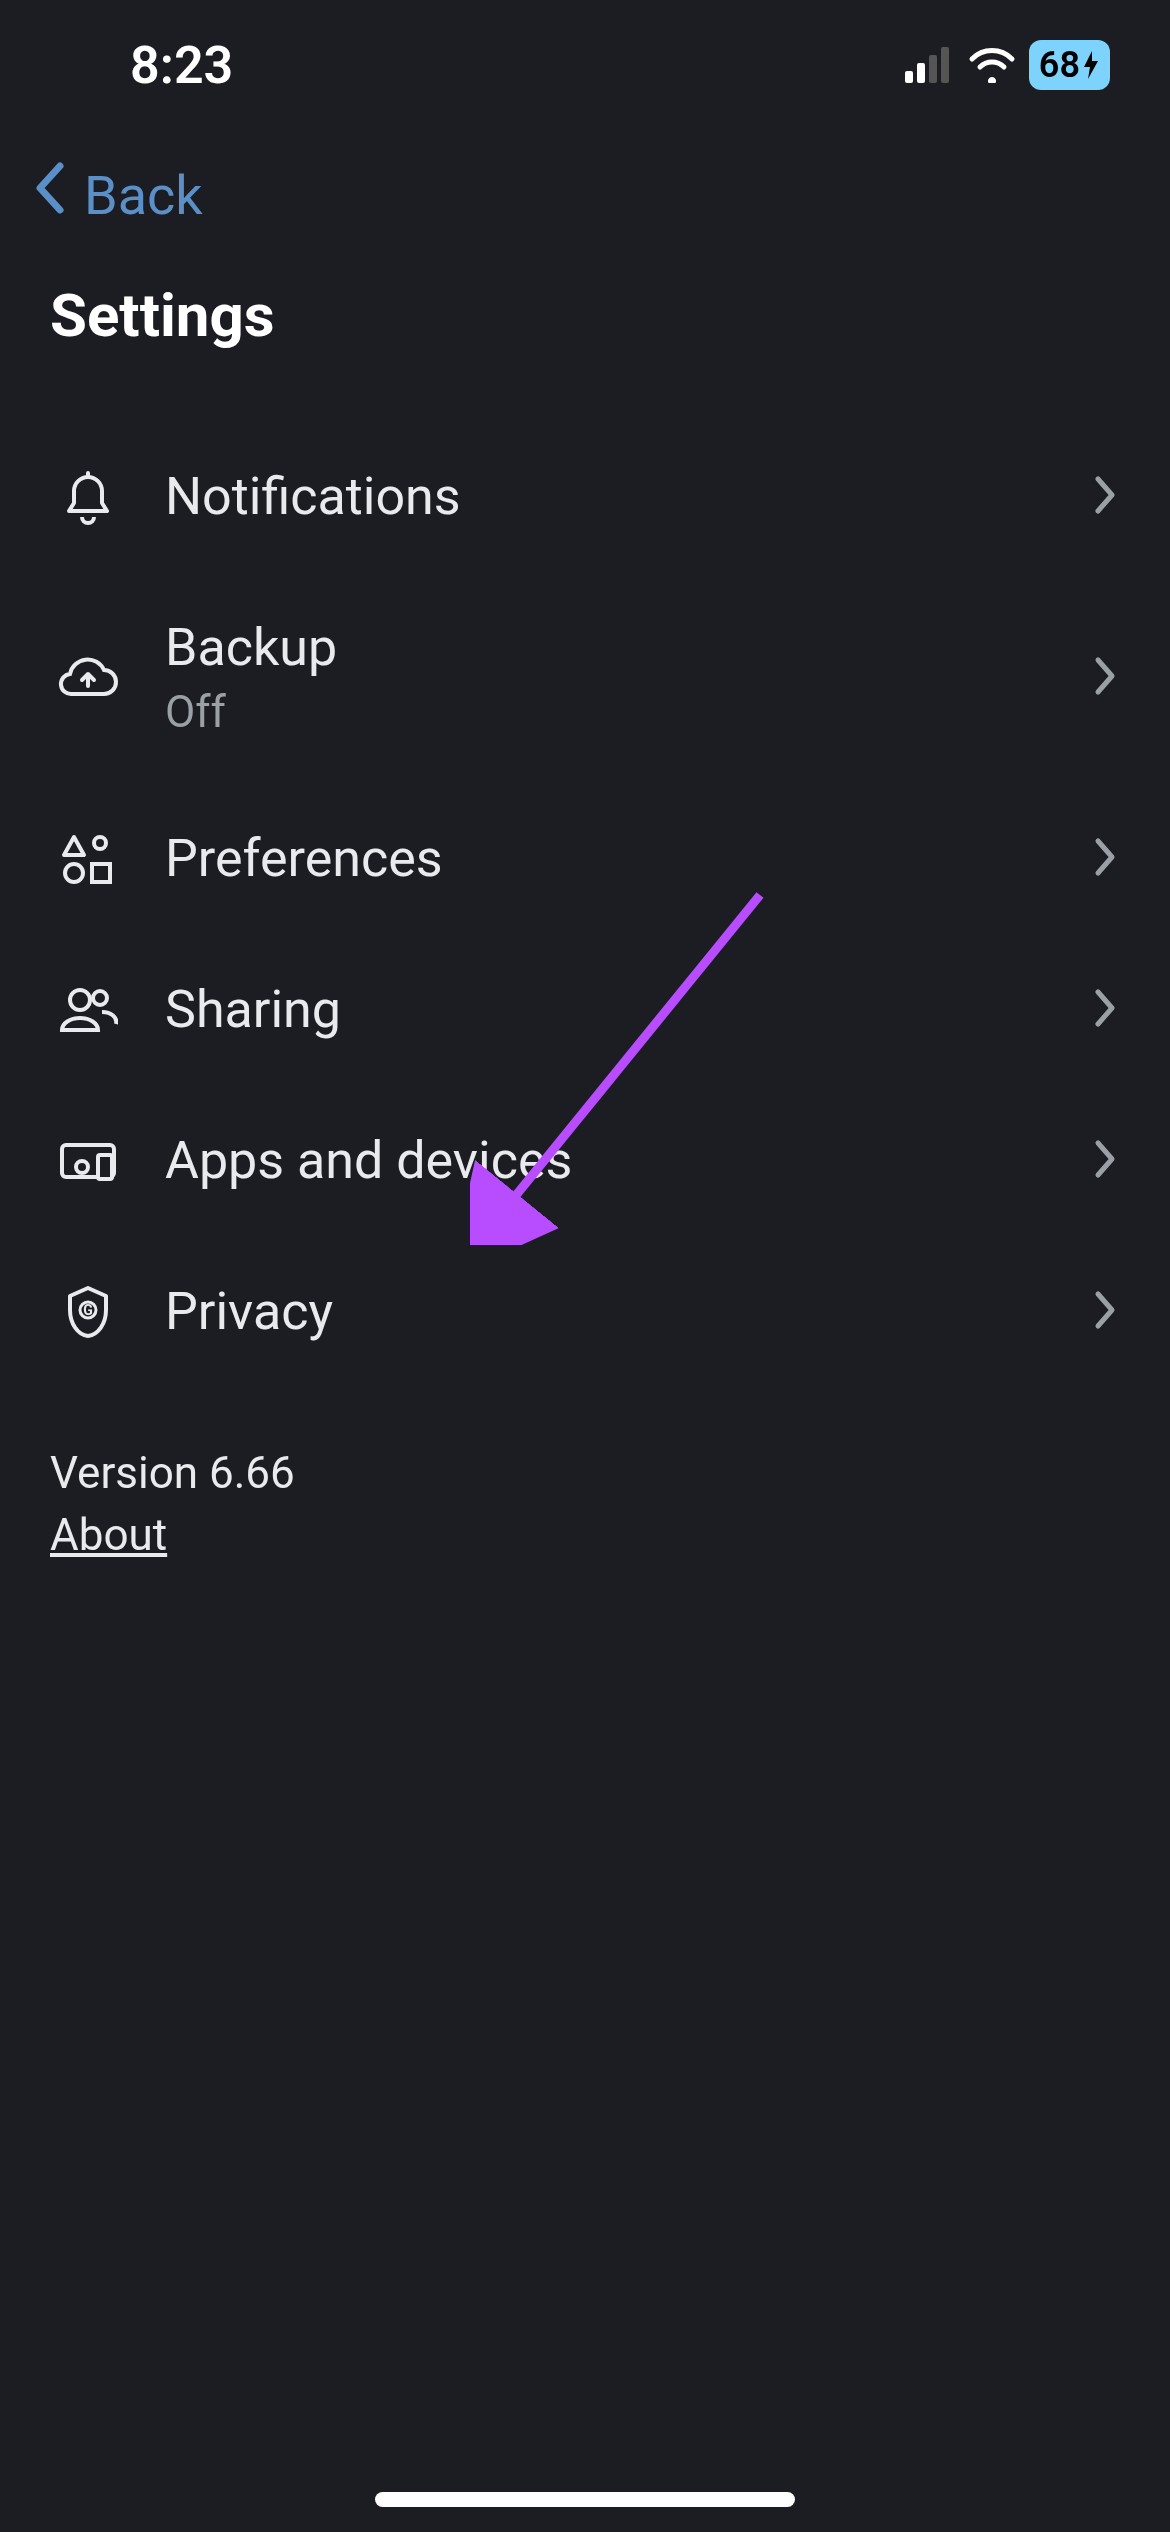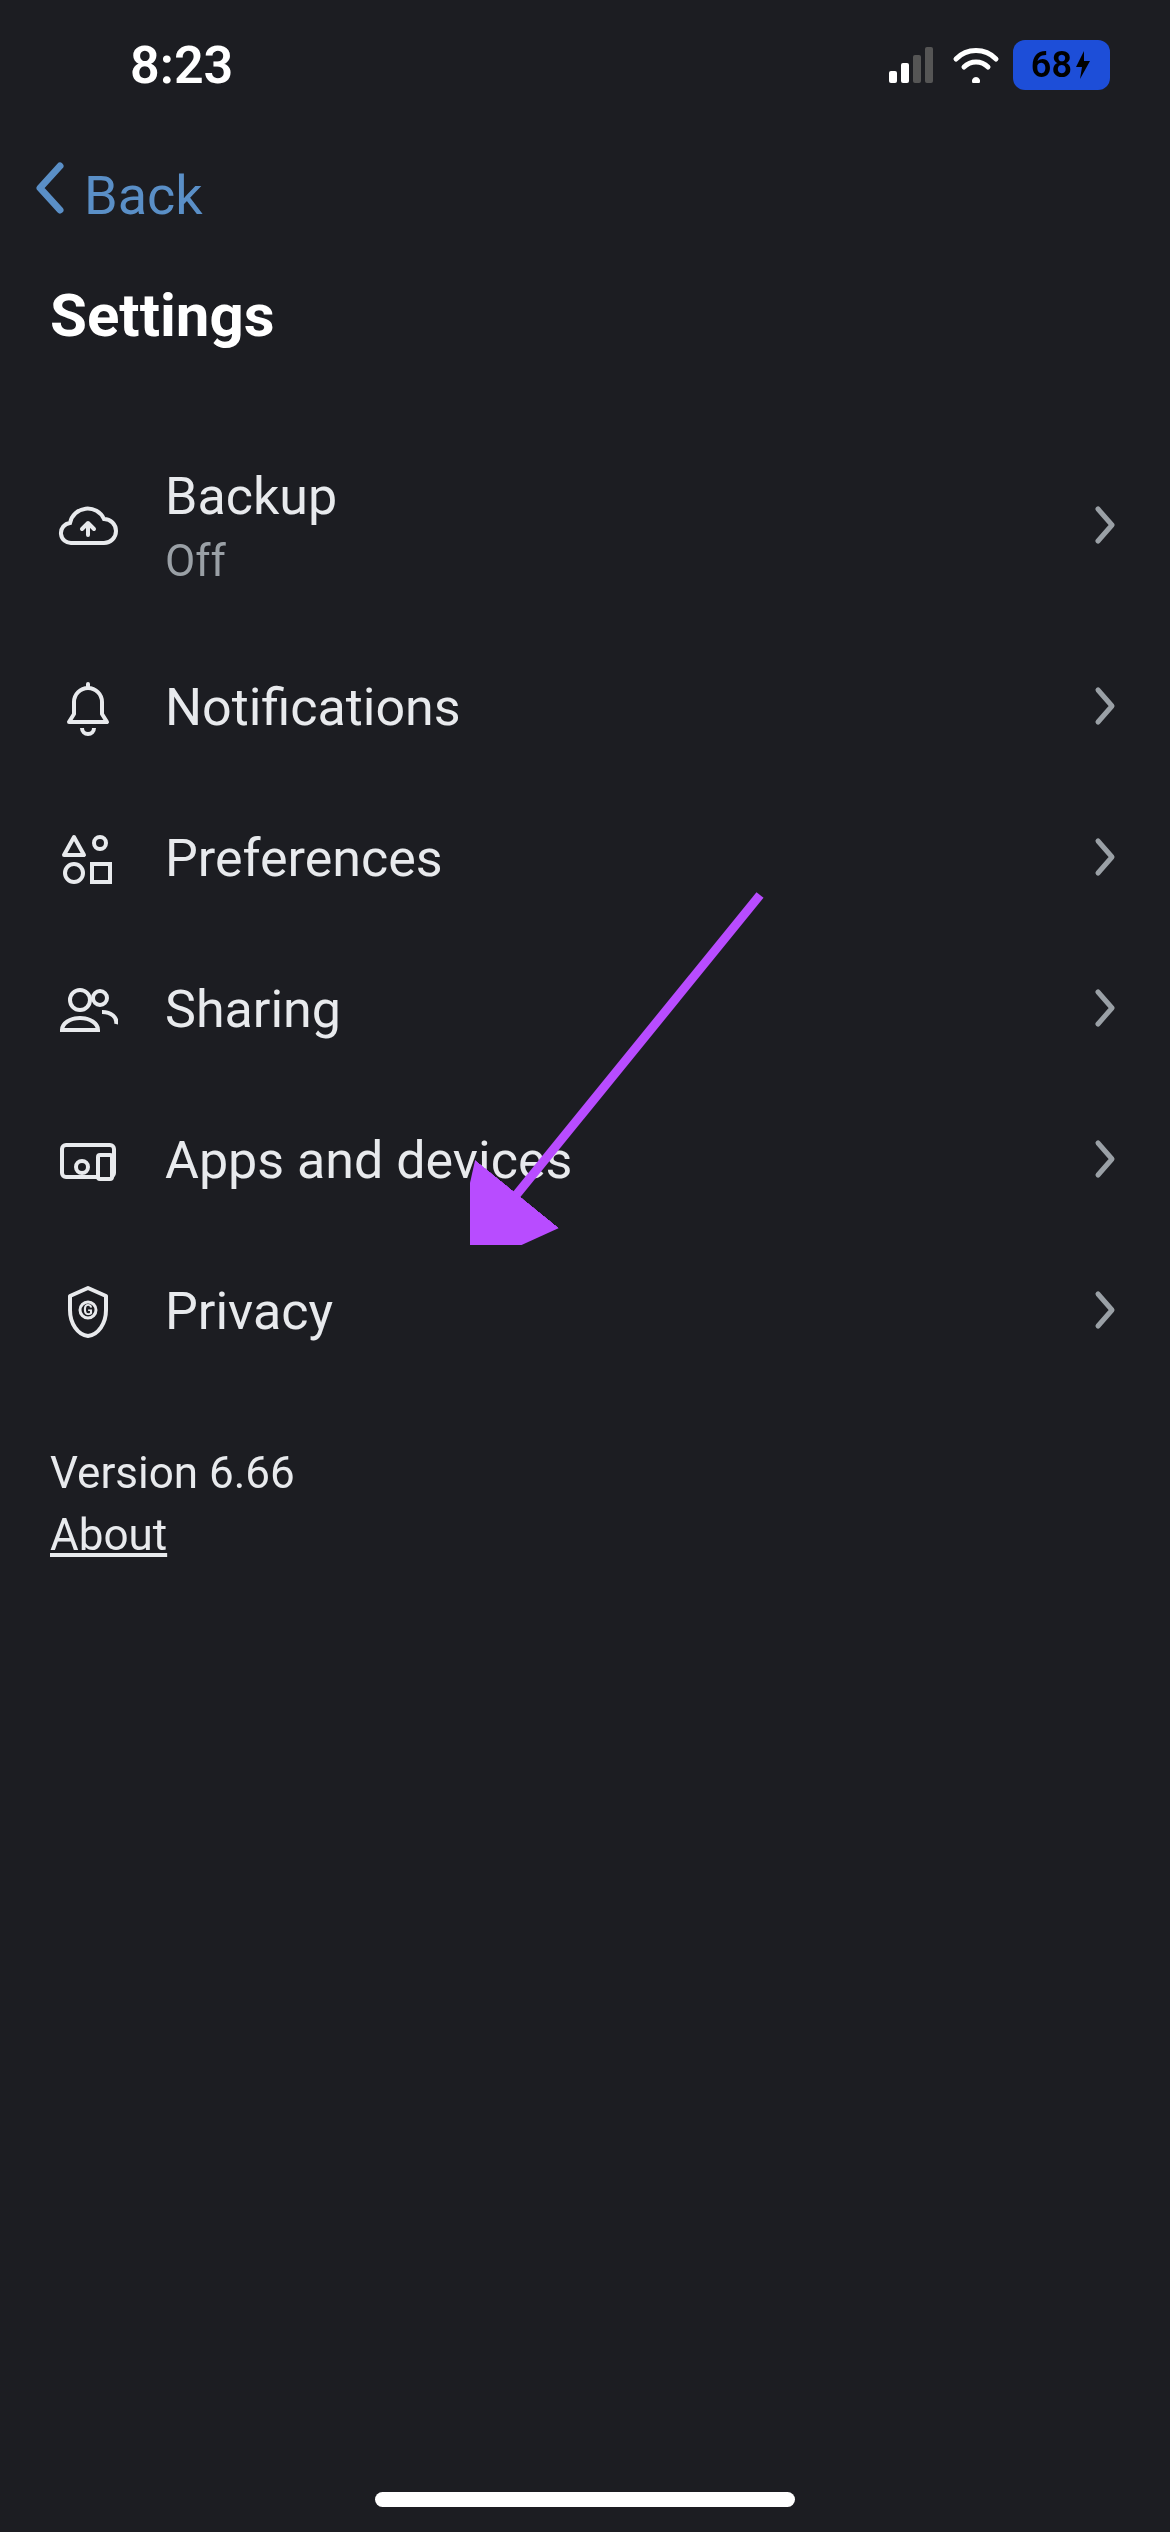--- a/index.html
+++ b/index.html
@@ -38,24 +38,24 @@
       display: flex;
       align-items: center;
       gap: 12px;
     }
     
     .signal-icon svg, .wifi-icon svg {
       display: block;
     }
     
     .battery-badge {
-      background-color: #1d4ed8;
+      background-color: #7dd3fc;
       color: #000;
       border-radius: 12px;
-      padding: 4px 18px;
+      padding: 4px 10px;
       font-size: 36px;
       font-weight: 600;
       display: flex;
       align-items: center;
       gap: 2px;
     }
     
     
     .nav-back {
       display: flex;
@@ -200,45 +200,45 @@
   </span>
   <span class="back-label">Back</span>
 </div>
 
 <h1 class="page-title">Settings</h1>
 
 <div class="settings-list">
 
   <div class="settings-item">
     <span class="item-icon">
+      <svg width="50" height="56" viewBox="0 0 50 56">
+        <path d="M25 4 L25 8 a14 14 0 0 1 14 14 L39 34 L44 42 L6 42 L11 34 L11 22 a14 14 0 0 1 14 -14 Z" fill="none" stroke="#e8eaed" stroke-width="4" stroke-linejoin="round"></path>
+        <path d="M19 48 a6 6 0 0 0 12 0" fill="none" stroke="#e8eaed" stroke-width="4"></path>
+      </svg>
+    </span>
+    <div class="item-content">
+      <div class="item-label">Notifications</div>
+    </div>
+    <span class="item-chevron">
+      <svg width="30" height="48" viewBox="0 0 30 48">
+          <path d="M8 8 L22 24 L8 40" stroke="#9aa0a6" stroke-width="5" fill="none" stroke-linecap="round" stroke-linejoin="round"></path>
+        </svg>
+    </span>
+  </div>
+
+  <div class="settings-item">
+    <span class="item-icon">
       <svg width="60" height="44" viewBox="0 0 60 44">
         <path d="M46 38 a12 12 0 0 0 0 -24 a18 18 0 0 0 -34 4 a10 10 0 0 0 2 20 Z" fill="none" stroke="#e8eaed" stroke-width="4"></path>
         <path d="M30 30 L30 18 M24 24 L30 18 L36 24" fill="none" stroke="#e8eaed" stroke-width="4" stroke-linecap="round" stroke-linejoin="round"></path>
       </svg>
     </span>
     <div class="item-content">
       <div class="item-label">Backup</div>
       <div class="item-sublabel">Off</div>
-    </div>
-    <span class="item-chevron">
-      <svg width="30" height="48" viewBox="0 0 30 48">
-          <path d="M8 8 L22 24 L8 40" stroke="#9aa0a6" stroke-width="5" fill="none" stroke-linecap="round" stroke-linejoin="round"></path>
-        </svg>
-    </span>
-  </div>
-
-  <div class="settings-item">
-    <span class="item-icon">
-      <svg width="50" height="56" viewBox="0 0 50 56">
-        <path d="M25 4 L25 8 a14 14 0 0 1 14 14 L39 34 L44 42 L6 42 L11 34 L11 22 a14 14 0 0 1 14 -14 Z" fill="none" stroke="#e8eaed" stroke-width="4" stroke-linejoin="round"></path>
-        <path d="M19 48 a6 6 0 0 0 12 0" fill="none" stroke="#e8eaed" stroke-width="4"></path>
-      </svg>
-    </span>
-    <div class="item-content">
-      <div class="item-label">Notifications</div>
     </div>
     <span class="item-chevron">
       <svg width="30" height="48" viewBox="0 0 30 48">
           <path d="M8 8 L22 24 L8 40" stroke="#9aa0a6" stroke-width="5" fill="none" stroke-linecap="round" stroke-linejoin="round"></path>
         </svg>
     </span>
   </div>
 
   <div class="settings-item">
     <span class="item-icon">

